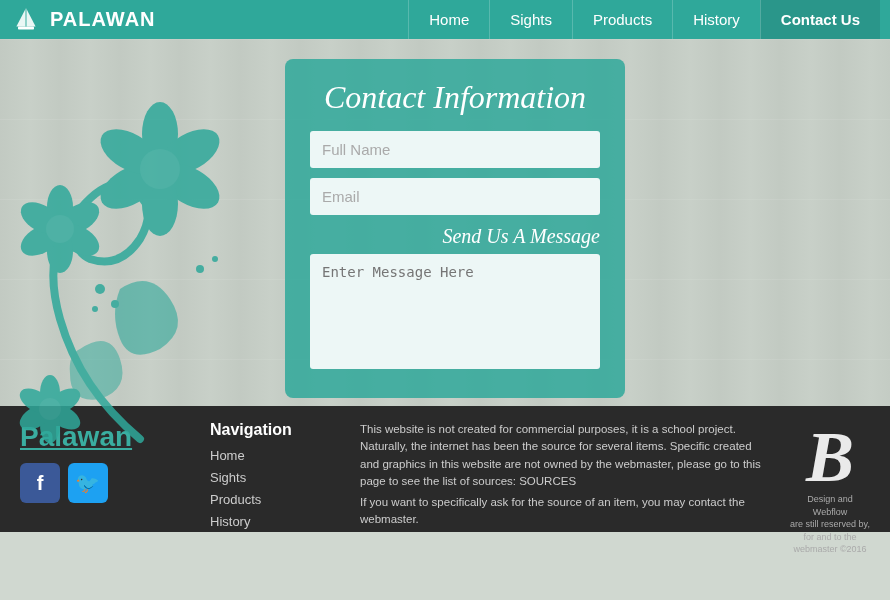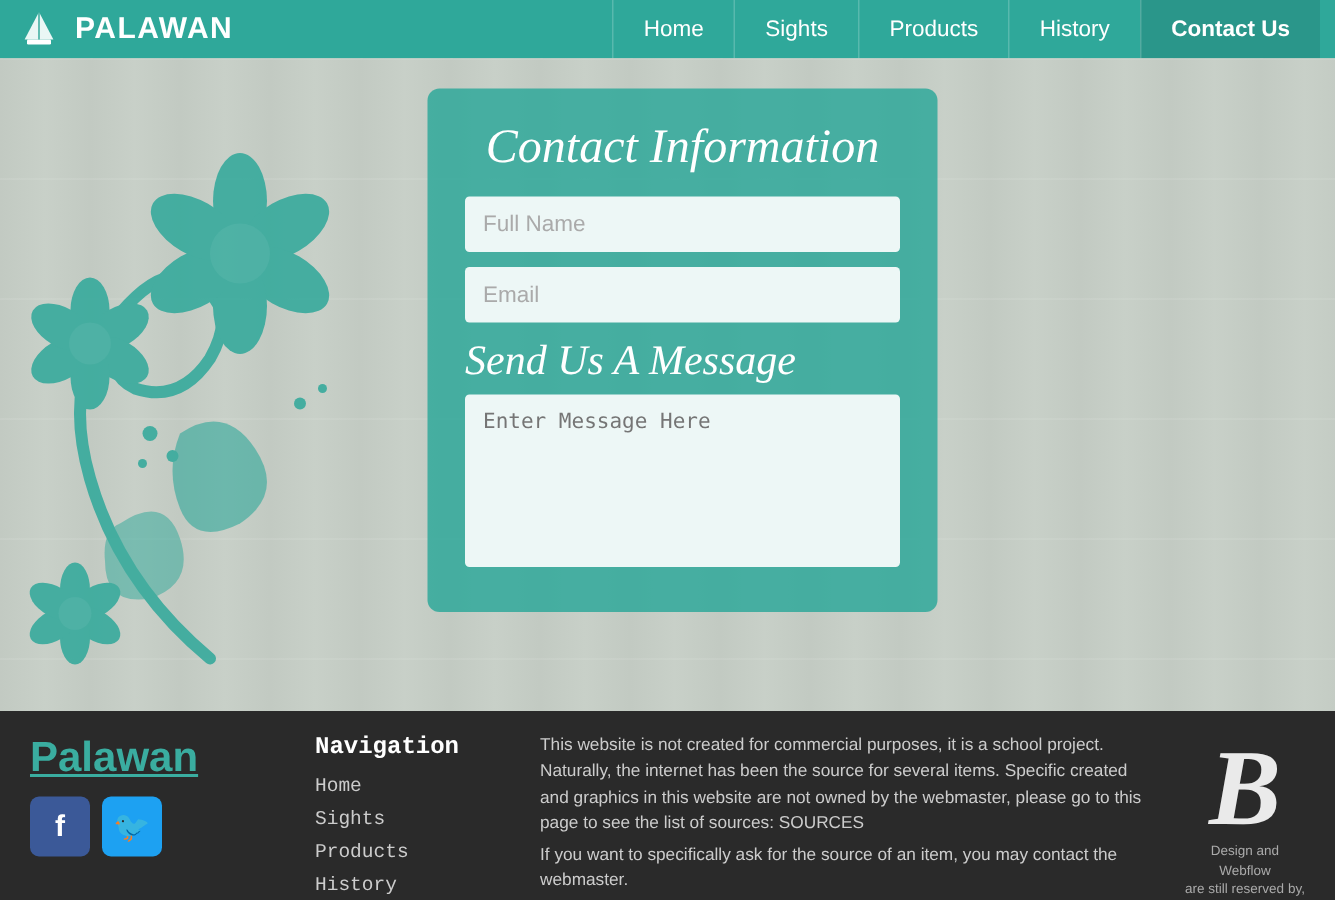--- a/index.html
+++ b/index.html
@@ -40,21 +40,21 @@
       display: flex;
       align-items: center;
       font-size: 15px;
       font-weight: 500;
       border-left: 1px solid rgba(255,255,255,0.2);
     }
     nav a.active { font-weight: bold; background: rgba(0,0,0,0.1); }
 
     
     .main-area {
-      height: 435px;
+      height: 367px;
       position: relative;
       background: #c8cfc8;
       background-image: repeating-linear-gradient(
         90deg,
         rgba(255,255,255,0.15) 0px,
         rgba(255,255,255,0.15) 2px,
         transparent 2px,
         transparent 60px
       );
     }
@@ -116,25 +116,26 @@
       border-radius: 3px;
       background: rgba(255,255,255,0.9);
       font-size: 15px;
       color: #999;
       margin-bottom: 10px;
       outline: none;
     }
     .contact-card input::placeholder { color: #aaa; }
     .message-label {
       color: white;
-      font-size: 28px;
+      font-size: 20px;
       font-family: 'Brush Script MT', cursive;
       font-style: italic;
       margin-bottom: 6px;
       display: block;
+      text-align: right;
     }
     .contact-card textarea {
       width: 100%;
       height: 115px;
       padding: 10px 12px;
       border: none;
       border-radius: 3px;
       background: rgba(255,255,255,0.9);
       font-size: 14px;
       color: #aaa;
@@ -191,21 +192,20 @@
       font-weight: bold;
       color: white;
       cursor: pointer;
     }
     .fb-btn { background: #3b5998; }
     .tw-btn { background: #1da1f2; }
 
     .footer-nav {
       flex: 0 0 130px;
       color: white;
-      font-family: Liberation Mono, monospace;
     }
     .footer-nav h4 {
       font-size: 16px;
       margin-bottom: 6px;
     }
     .footer-nav a {
       display: block;
       color: #ccc;
       text-decoration: none;
       font-size: 13px;

